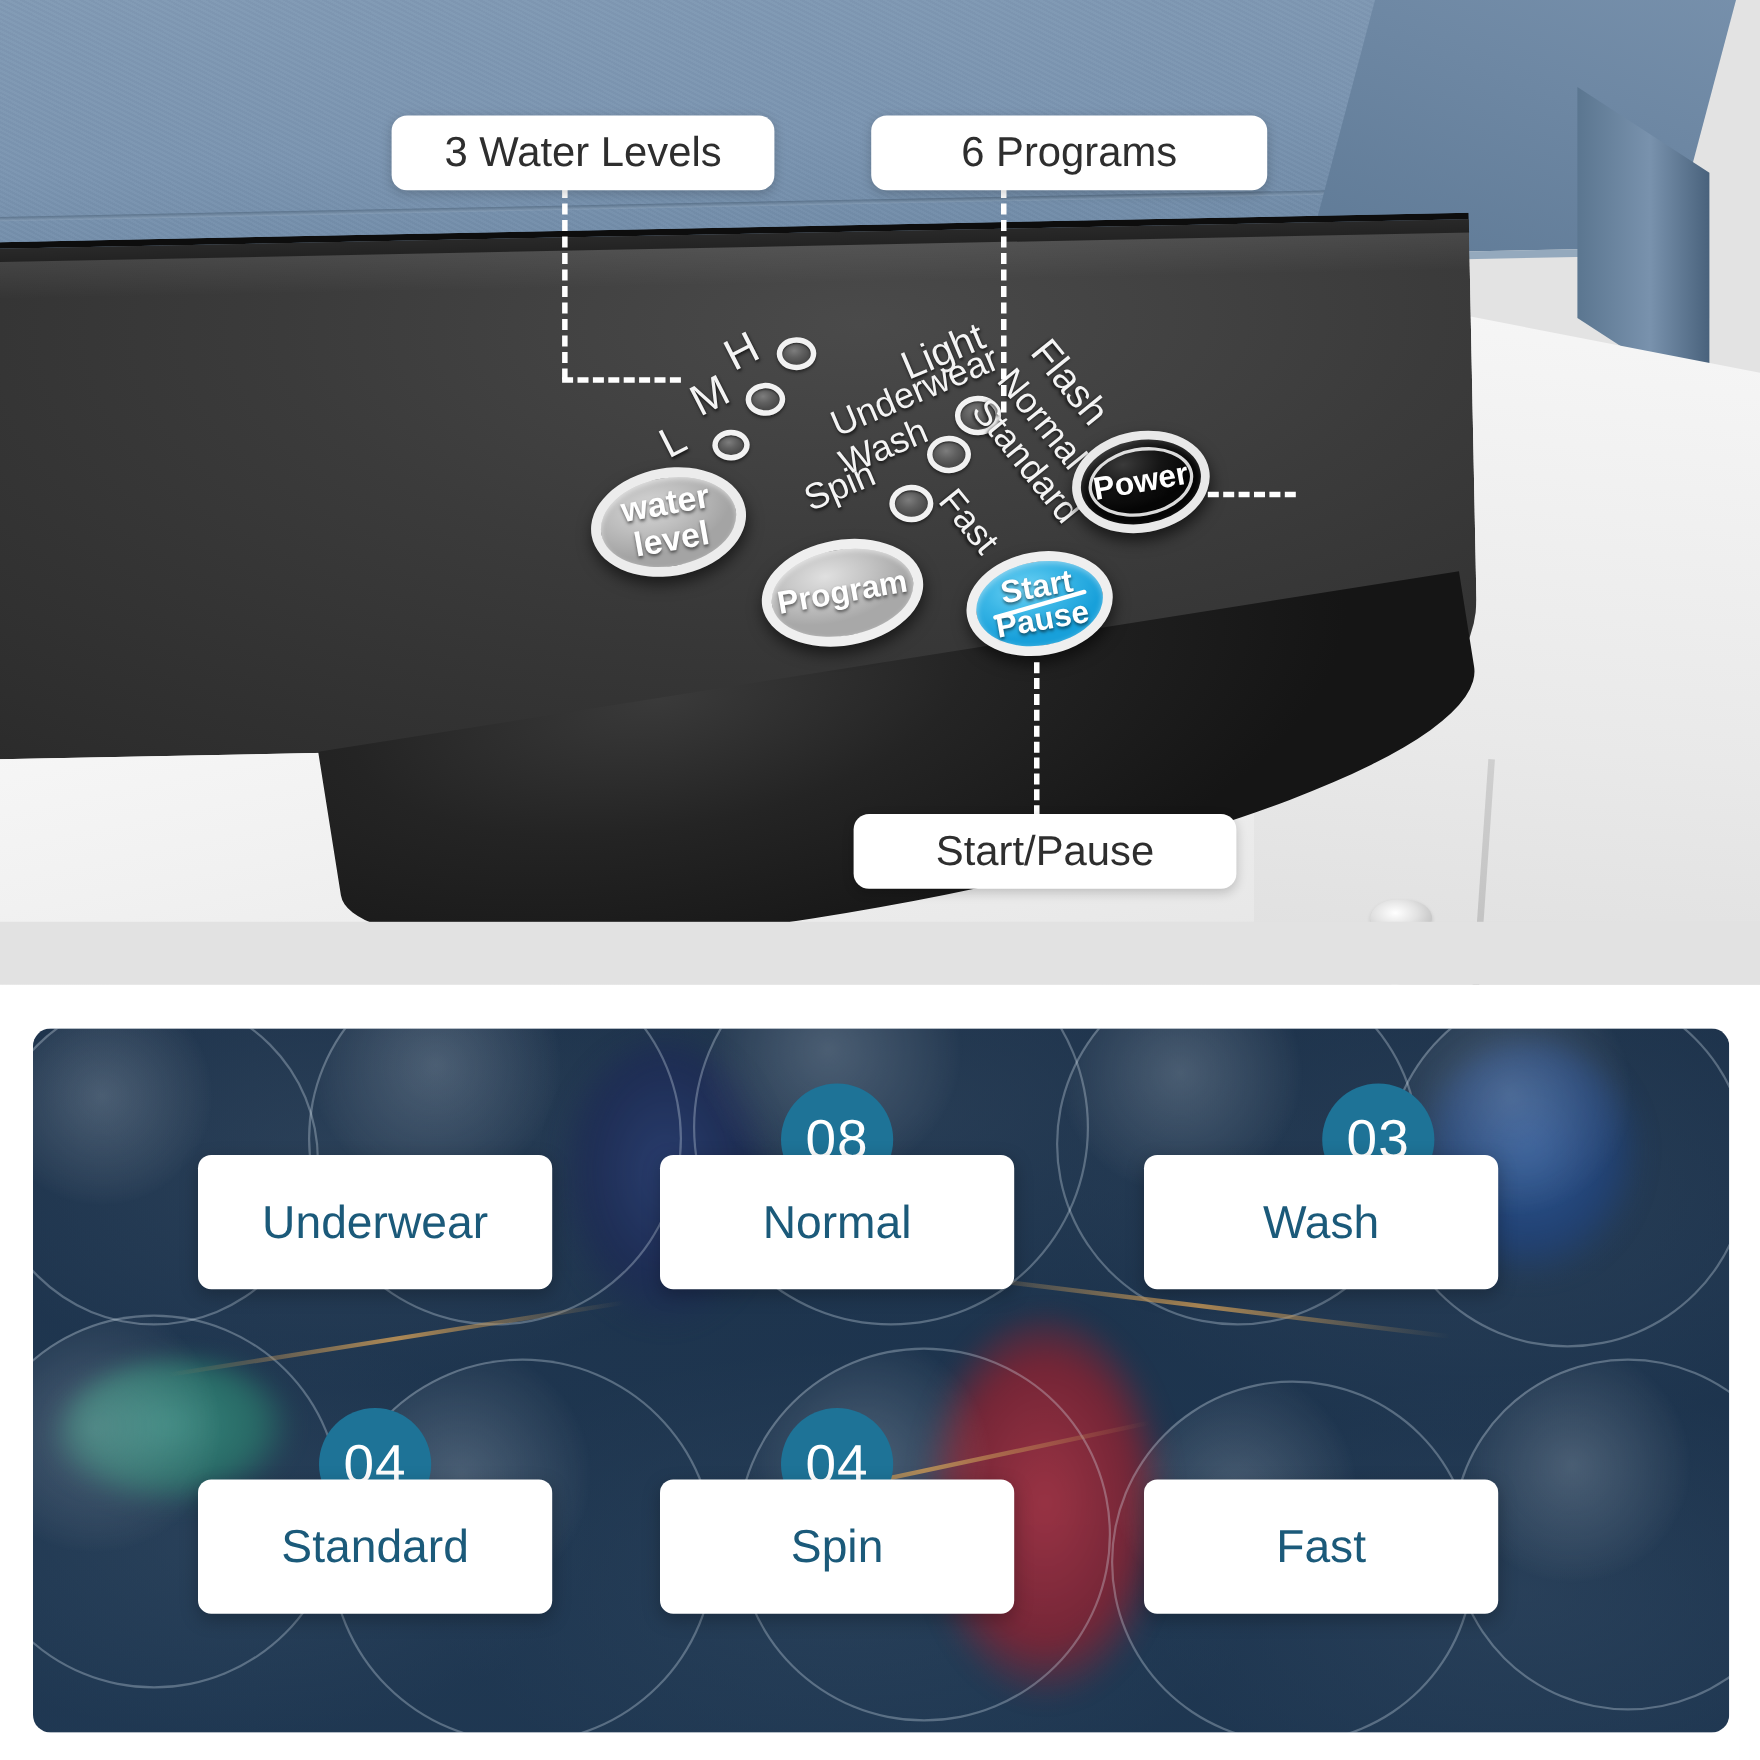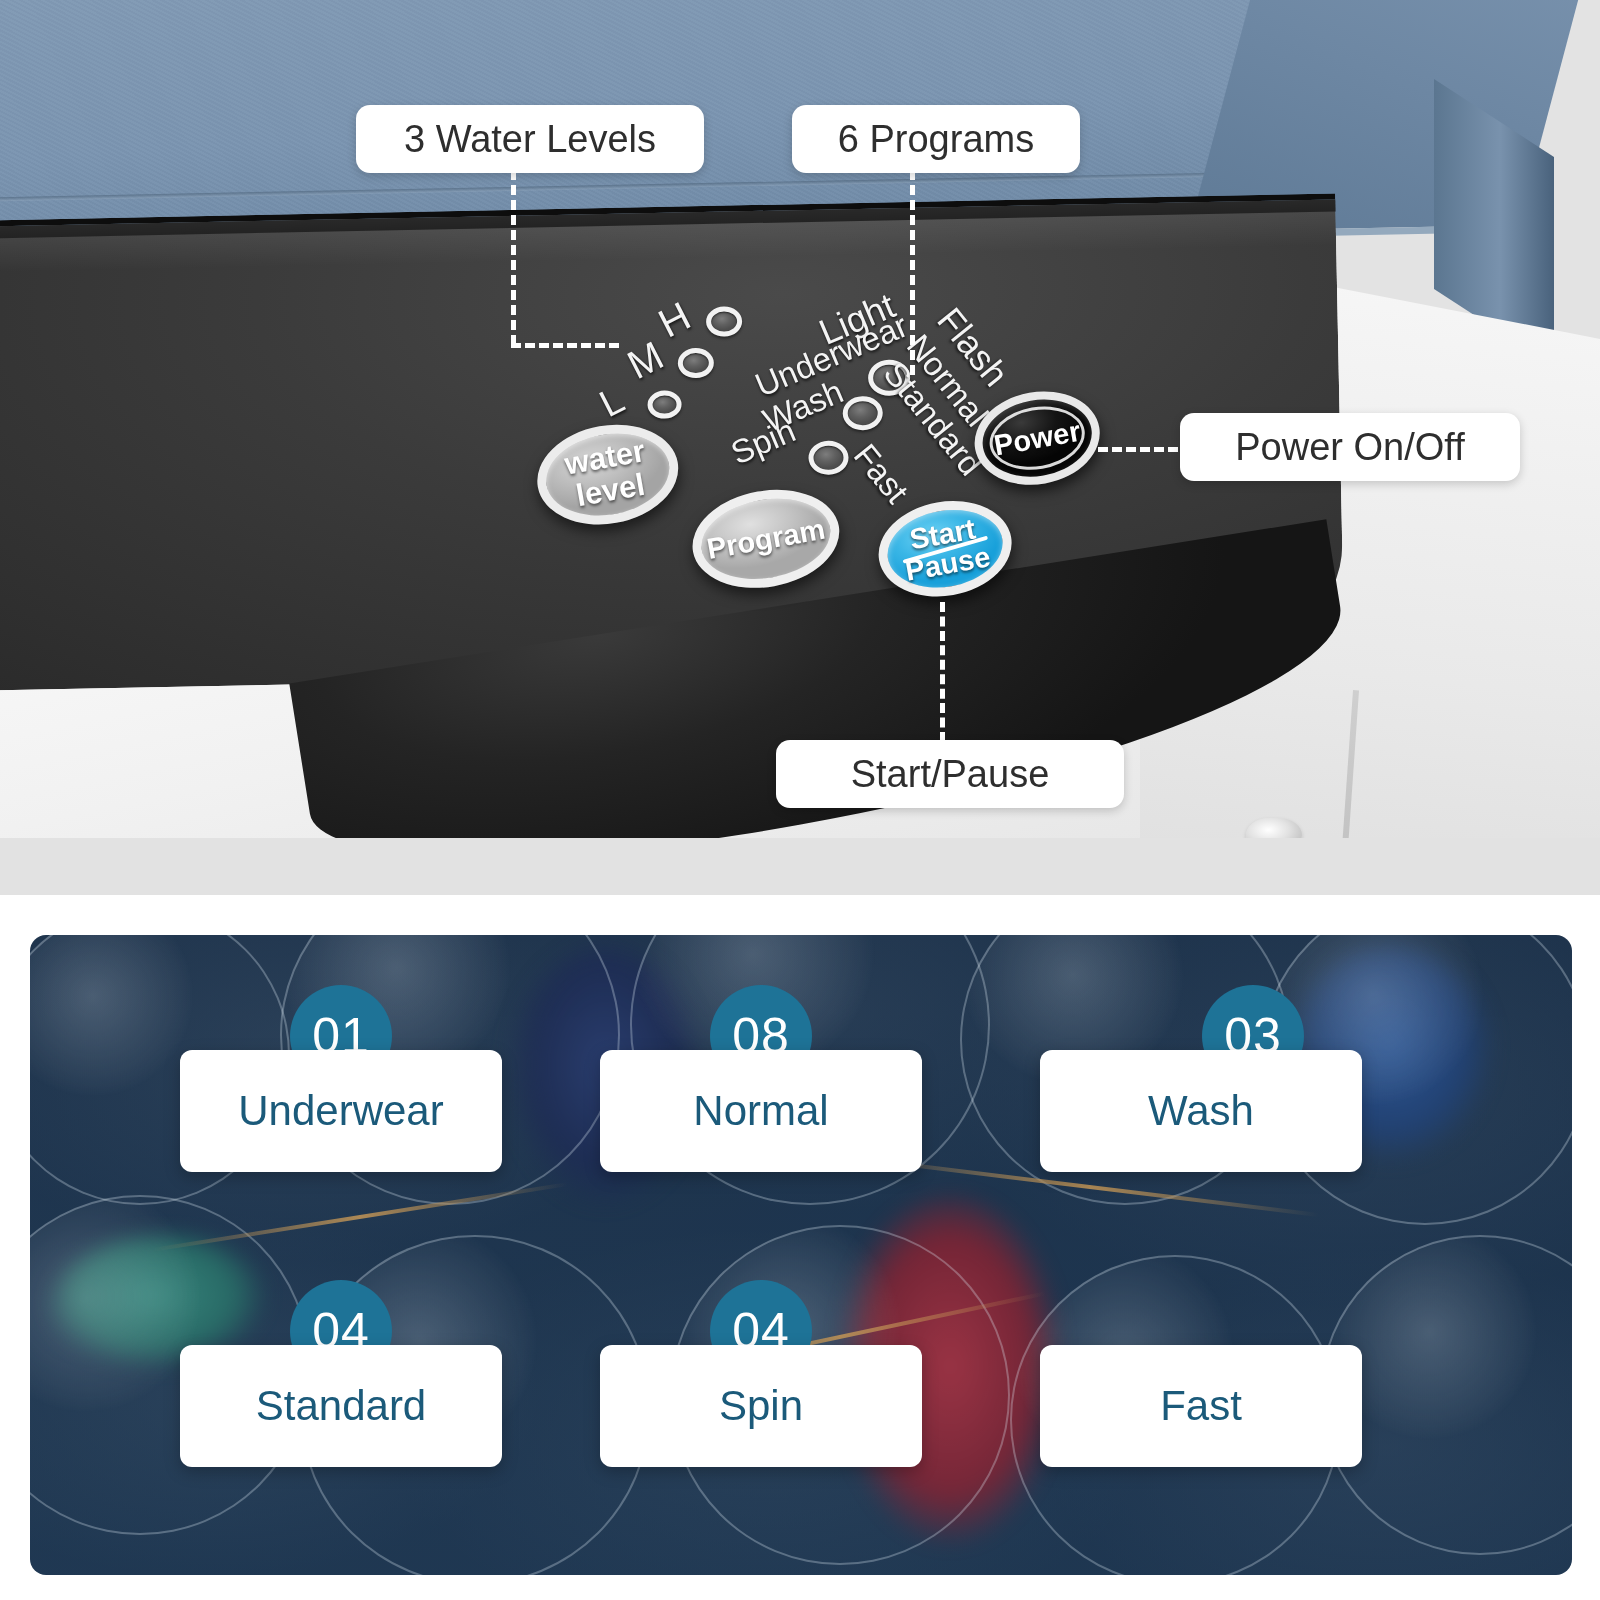--- a/index.html
+++ b/index.html
@@ -241,23 +241,22 @@
     <div class="dash-h" style="left:511px; top:343px; width:108px;"></div>
 
     <div class="dash-v" style="left:910px; top:170px; height:205px;"></div>
 
     <div class="dash-h" style="left:1098px; top:447px; width:80px;"></div>
 
     <div class="dash-v" style="left:940px; top:602px; height:140px;"></div>
 
     <div class="pill" style="left:356px; top:105px; width:348px; height:68px;">3 Water Levels</div>
 
-    <div class="pill" style="left:792px; top:105px; width:288px; height:68px;">6 Programs</div>
-
-    <div class="pill" style="left:1180px; top:413px; width:340px; height:68px;">Power On/Off</div>
+    <div class="pill" style="left:792px; top:105px; width:360px; height:68px;">6 Programs</div>
+
 
     <div class="pill" style="left:776px; top:740px; width:348px; height:68px;">Start/Pause</div>
   </div>
 
   <div id="bottom-panel">
 
     <div class="blob" style="left:20px; top:300px; width:230px; height:150px;
                 background:radial-gradient(50% 50% at 45% 40%,#3fa08c,#2a7a6c 70%,rgba(36,96,86,0));"></div>
     <div class="blob" style="left:800px; top:260px; width:240px; height:380px;
                 background:radial-gradient(48% 48% at 50% 45%,#c33240,#91202e 70%,rgba(120,30,40,0));"></div>
@@ -276,21 +275,20 @@
     <div class="bub" style="left:640px; top:290px; width:340px; height:340px;"></div>
     <div class="bub" style="left:980px; top:320px; width:330px; height:330px;"></div>
     <div class="bub" style="left:1290px; top:300px; width:320px; height:320px;"></div>
 
     <div class="rope" style="left:120px; top:280px; width:420px; transform:rotate(-9deg);"></div>
     <div class="rope" style="left:830px; top:250px; width:460px; transform:rotate(7deg);"></div>
     <div class="rope" style="left:600px; top:400px; width:420px; transform:rotate(-12deg);"></div>
 
     <div class="grid">
 
-      <div class="badge" style="left:260px; top:50px;">01</div>
       <div class="card" style="left:150px; top:115px;">
         <span>Underwear</span>
       </div>
 
       <div class="badge" style="left:680px; top:50px;">08</div>
       <div class="card" style="left:570px; top:115px;">
         <span>Normal</span>
       </div>
 
       <div class="badge" style="left:1172px; top:50px;">03</div>

